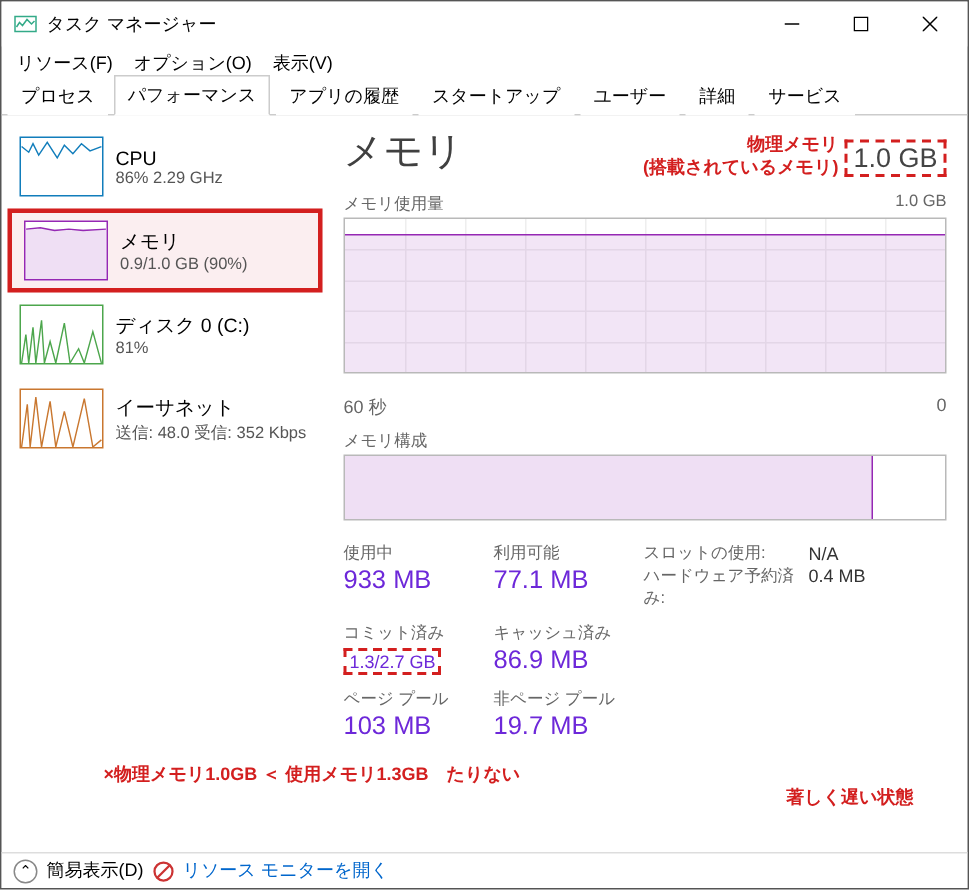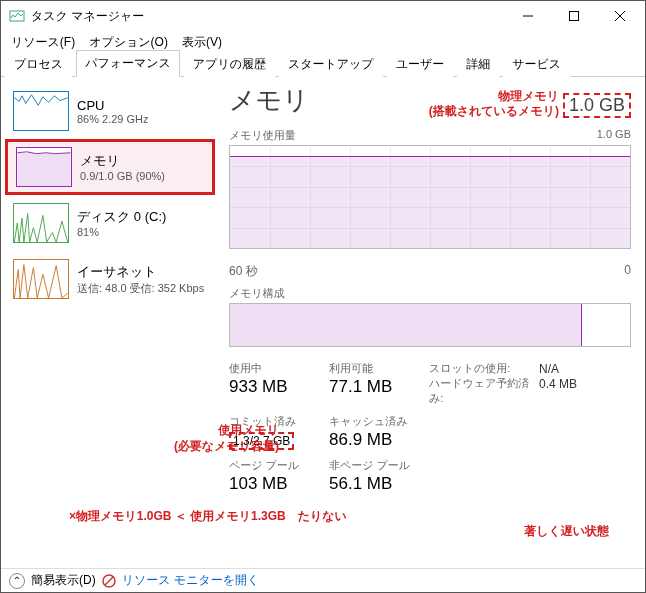--- a/index.html
+++ b/index.html
@@ -33,21 +33,21 @@
 .chart.small{height:44px}
 .chart-bottom{display:flex;justify-content:space-between;font-size:11px;color:#666;margin-top:14px}
 .stats{margin-top:10px}
 .statrow{display:flex;gap:0}
 .statcell{padding:4px 0}
 .statcell.c1{width:100px}
 .statcell.c2{width:100px}
 .statcell.c3{width:110px}
 .statcell.c4{width:70px}
 .stat-label{font-size:11px;color:#666}
-.stat-val{font-size:17px;color:#000000;margin-top:1px}
+.stat-val{font-size:17px;color:#6d28d9;margin-top:1px}
 .stat-sval{font-size:12px;color:#333;margin-top:1px}
 .dashbox{border:2px dashed #d31f1f;padding:0 2px;display:inline-block}
 .annot2{color:#d31f1f;font-weight:bold;font-size:14px;position:absolute;line-height:1.3}
 .footer{position:absolute;bottom:0;left:0;right:0;height:24px;border-top:1px solid #ddd;display:flex;align-items:center;padding:0 8px;gap:6px;background:#fff}
 .caret{width:16px;height:16px;border:1px solid #888;border-radius:50%;display:flex;align-items:center;justify-content:center;font-size:10px}
 .link{color:#0066cc}
 .nores{width:14px;height:14px}
 .grid-lines{position:absolute;inset:0}
 .grid-lines .v{position:absolute;top:0;bottom:0;width:1px;background:#eee}
 .grid-lines .h{position:absolute;left:0;right:0;height:1px;background:#eee}
@@ -214,29 +214,25 @@
             <div class="stat-val">86.9 MB</div>
           </div>
       </div>
       <div class="statrow">
         <div class="statcell c1">
             <div class="stat-label">ページ プール</div>
             <div class="stat-val">103 MB</div>
           </div>
         <div class="statcell c2">
             <div class="stat-label">非ページ プール</div>
-            <div class="stat-val">56.1 MB</div>
-          </div>
-      </div>
-    </div>
-
-    <div class="annot2" style="left:-130px;top:346px;text-align:right;width:190px">
-      <div>使用メモリ</div>
-        <div>(必要なメモリ容量)</div>
-    </div>
+            <div class="stat-val">19.7 MB</div>
+          </div>
+      </div>
+    </div>
+
     <div class="annot2" style="left:-150px;bottom:28px;width:560px;font-size:15px">
       <div>×物理メモリ1.0GB ＜ 使用メモリ1.3GB　たりない</div>
         <div style="text-align:right;padding-right:20px">著しく遅い状態</div>
     </div>
   </div>
 </div>
 
 <div class="footer">
   <span class="caret">⌃</span>
   <span>簡易表示(D)</span>

